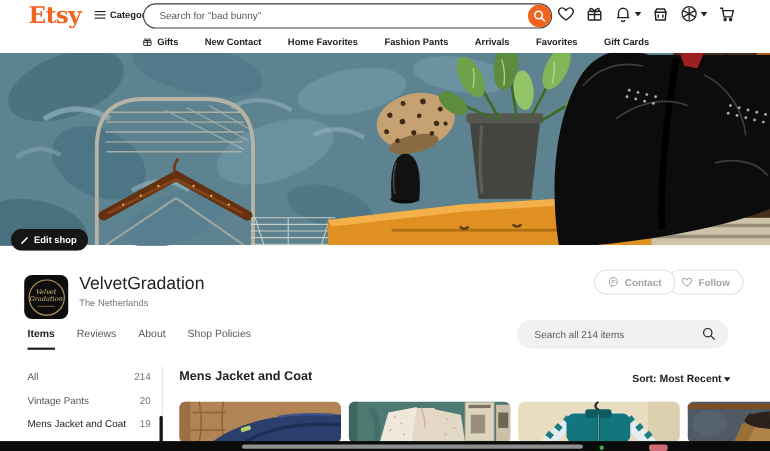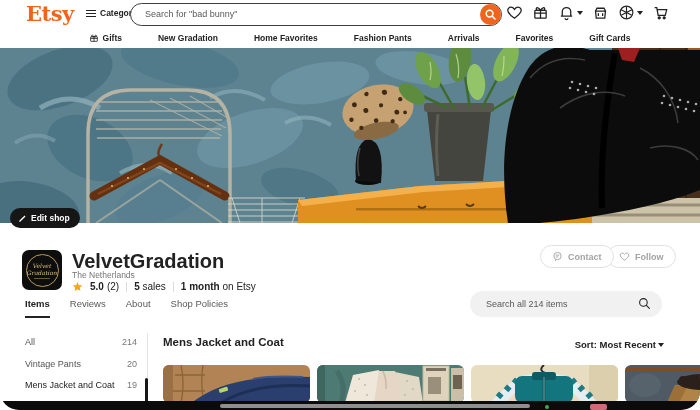--- a/index.html
+++ b/index.html
@@ -1,46 +1,46 @@
 <!DOCTYPE html>
 <html><head>
 <meta charset="utf-8">
 <style>
   html,body{margin:0;padding:0;background:#fff;}
   *{box-sizing:border-box;font-family:"Liberation Sans",sans-serif;}
-  #app{position:relative;width:700px;height:410px;background:#fff;overflow:hidden;border-radius:19px;}
+  #app{position:relative;width:700px;height:410px;background:#fff;overflow:hidden;}
 
   
   .top-bar{position:absolute;top:0;left:0;width:700px;height:28px;background:#fff;z-index:6;}
   .logo{position:absolute;left:26px;top:1px;font-family:"DejaVu Serif",serif;font-size:21px;font-weight:700;color:#f1641e;letter-spacing:-.5px;cursor:pointer;}
   .categories{position:absolute;left:86px;top:8px;display:flex;align-items:center;gap:4px;font-size:8.5px;font-weight:600;color:#222;cursor:pointer;}
   .burger{display:inline-block;width:10px;}
   .burger i{display:block;height:1.4px;background:#222;margin:1.6px 0;}
   .search-wrap{position:absolute;left:130px;top:3px;width:372px;height:23px;border:1.5px solid #3f3f3f;border-radius:12px;background:#fff;}
   .search-wrap input{position:absolute;left:12px;top:1px;width:320px;height:18px;border:none;outline:none;font-size:9px;color:#444;background:transparent;}
   .search-wrap input::placeholder{color:#595959;}
   .search-btn{position:absolute;right:0;top:-.5px;width:21px;height:21px;border-radius:50%;background:#f1641e;border:none;display:flex;align-items:center;justify-content:center;cursor:pointer;}
   .hdr-icons{position:absolute;left:506px;top:4px;display:flex;align-items:center;gap:9px;}
   .hicon{display:flex;align-items:center;cursor:pointer;}
   .caret{width:0;height:0;border-left:3px solid transparent;border-right:3px solid transparent;border-top:4px solid #222;margin-left:2px;}
 
   
-  .cat-nav{position:absolute;top:28px;left:0;width:700px;height:20px;display:flex;justify-content:center;align-items:center;gap:36px;background:#fff;z-index:6;padding-left:19px;}
+  .cat-nav{position:absolute;top:28px;left:0;width:700px;height:20px;display:flex;justify-content:center;align-items:center;gap:24px;background:#fff;z-index:6;padding-left:19px;}
   .cat-item{font-size:8.5px;font-weight:600;color:#222;display:flex;align-items:center;gap:4px;cursor:pointer;white-space:nowrap;}
 
   
   .banner{position:absolute;top:48px;left:0;width:700px;height:175px;overflow:hidden;}
   .edit-shop{position:absolute;left:10px;top:208px;height:20px;padding:0 10px 0 8px;border-radius:11px;background:#161616;color:#fff;font-size:8.5px;font-weight:600;display:flex;align-items:center;gap:4px;z-index:7;cursor:pointer;}
 
   
   .avatar{position:absolute;left:22px;top:250px;width:40px;height:40px;border-radius:7px;background:#0d0d0d;display:flex;align-items:center;justify-content:center;cursor:pointer;}
   .avatar-circle{width:33px;height:33px;border-radius:50%;border:1px solid #bb9a5c;display:flex;flex-direction:column;align-items:center;justify-content:center;}
   .avatar-circle span{font-family:"DejaVu Serif",serif;font-style:italic;font-size:6px;line-height:7px;color:#d9bd85;}
   .avatar-sub{width:16px;height:1px;background:#6e5a35;margin-top:2px;}
-  .shop-name{position:absolute;left:72px;top:250px;font-size:20px;font-weight:700;color:#222;cursor:pointer;}
+  .shop-name{position:absolute;left:72px;top:250px;font-size:16px;font-weight:400;color:#222;cursor:pointer;}
   .shop-loc{position:absolute;left:72px;top:270px;font-size:8.5px;color:#757575;}
   .shop-stats{position:absolute;left:72px;top:281px;display:flex;align-items:center;gap:7px;font-size:10px;color:#222;}
   .stat-sep{width:1px;height:10px;background:#dcdcdc;}
   .bold{font-weight:700;}
   .pill-btn{position:absolute;top:245px;height:23px;border:1px solid #e0e0e0;border-radius:12px;background:#fff;display:flex;align-items:center;gap:5px;padding:0 11px;font-size:9px;font-weight:700;color:#a3a3a3;cursor:pointer;}
   .contact-btn{left:540px;}
   .follow-btn{left:607px;}
 
   
   .tabs{position:absolute;left:25px;top:298px;display:flex;gap:20px;}
@@ -150,21 +150,21 @@
     <span class="cat-item">
       <svg width="10" height="10" viewBox="0 0 24 24" fill="none" stroke="#222" stroke-width="2">
           <rect x="4" y="9" width="16" height="11" rx="1"></rect>
           <line x1="4" y1="13" x2="20" y2="13"></line>
           <line x1="12" y1="9" x2="12" y2="20"></line>
           <path d="M12 9c-2-4-6-5-6-2s4 2 6 2zm0 0c2-4 6-5 6-2s-4 2-6 2z"></path>
         </svg>
       <span>Gifts</span>
     </span>
     <span class="cat-item">
-        <span>New Gradation</span>
+        <span>New Contact</span>
       </span>
     <span class="cat-item">
         <span>Home Favorites</span>
       </span>
     <span class="cat-item">
         <span>Fashion Pants</span>
       </span>
     <span class="cat-item">
         <span>Arrivals</span>
       </span>
@@ -310,31 +310,20 @@
 
   <div class="avatar">
     <div class="avatar-circle">
       <span>Velvet</span>
       <span>Gradation</span>
       <span class="avatar-sub"></span>
     </div>
   </div>
   <div class="shop-name">VelvetGradation</div>
   <div class="shop-loc">The Netherlands</div>
-  <div class="shop-stats">
-    <svg width="11" height="11" viewBox="0 0 24 24">
-        <path d="M12 2l3 7 7.5.5-5.7 5 1.7 7.5L12 18l-6.5 4 1.7-7.5-5.7-5L9 9z" fill="#f7a61b"></path>
-      </svg>
-    <span class="bold">5.0</span>
-    <span style="margin-left:-4px;">(2)</span>
-    <span class="stat-sep"></span>
-    <span><span class="bold">5</span> <span>sales</span></span>
-    <span class="stat-sep"></span>
-    <span><span class="bold">1 month</span> <span>on Etsy</span></span>
-  </div>
   <div class="pill-btn follow-btn">
     <svg width="11" height="11" viewBox="0 0 24 24" fill="none" stroke="#a3a3a3" stroke-width="2">
         <path d="M12 20s-7-4.6-9-9c-1.4-3.2.8-6.5 4-6.5 2.2 0 3.8 1.3 5 3 1.2-1.7 2.8-3 5-3 3.2 0 5.4 3.3 4 6.5-2 4.4-9 9-9 9z"></path>
       </svg>
     <span>Follow</span>
   </div>
   <div class="pill-btn contact-btn">
     <svg width="11" height="11" viewBox="0 0 24 24" fill="none" stroke="#a3a3a3" stroke-width="2">
         <circle cx="12" cy="11" r="8"></circle>
         <path d="M8 9h8M8 13h6M9 18l-2 4"></path>

